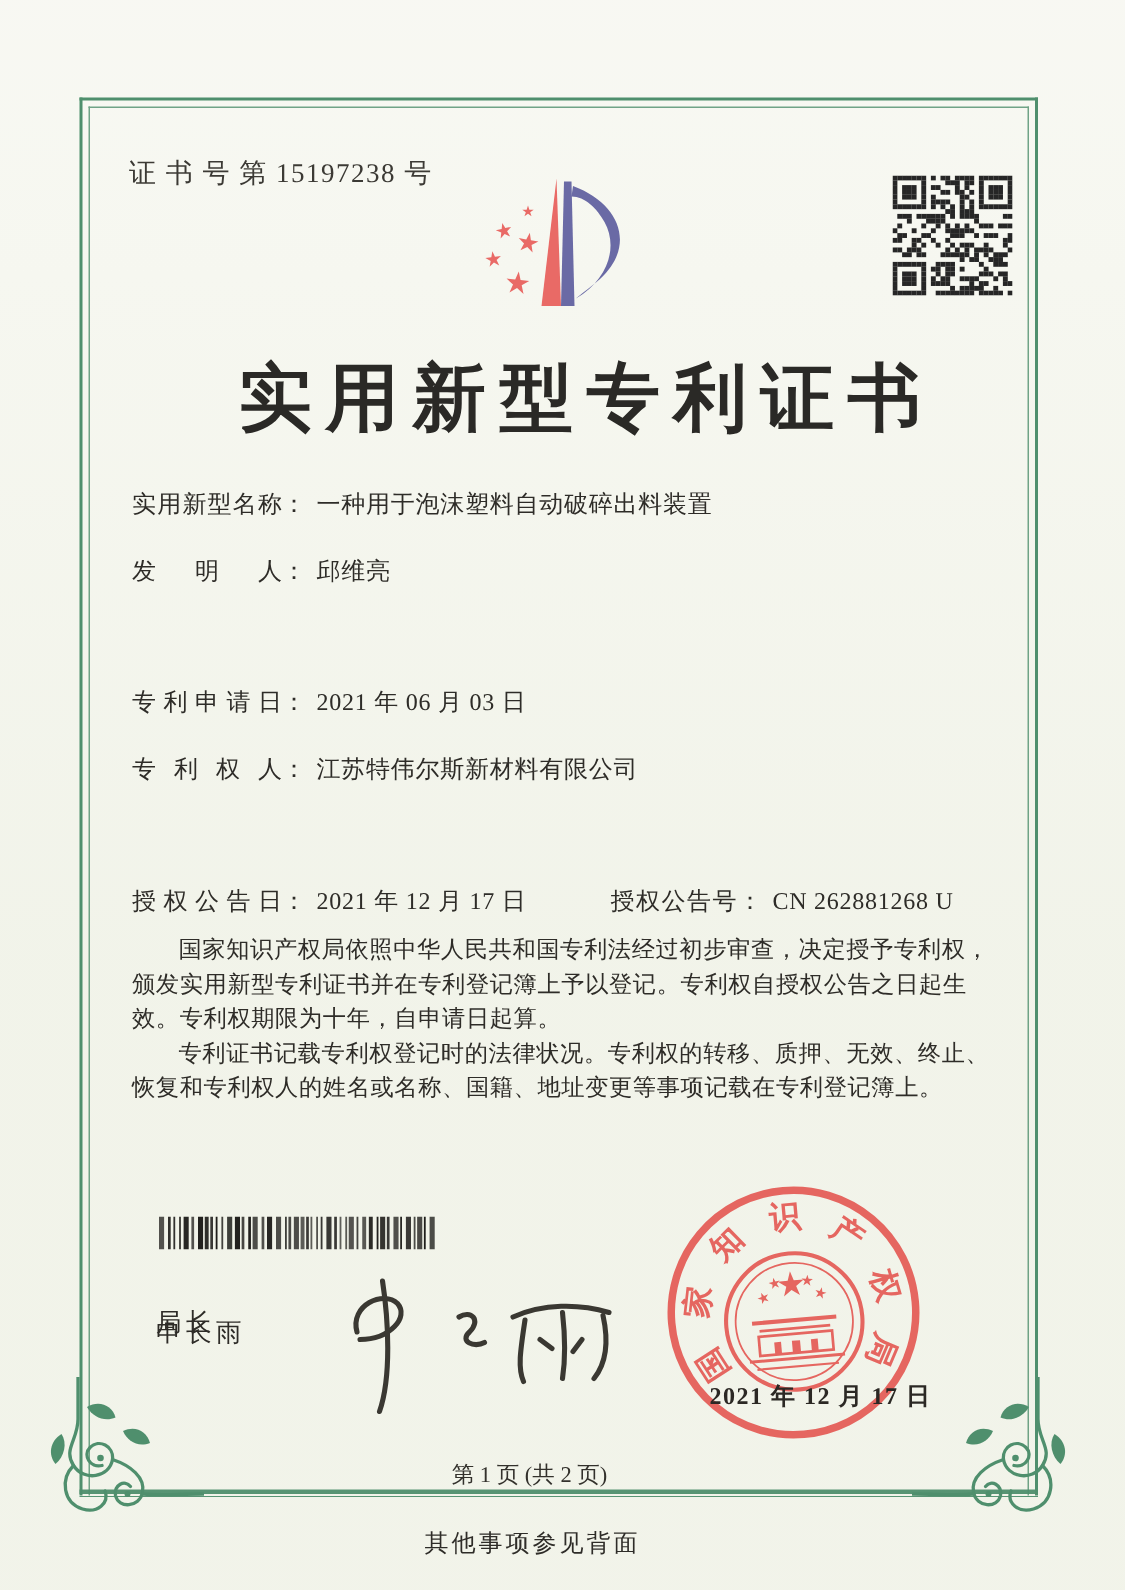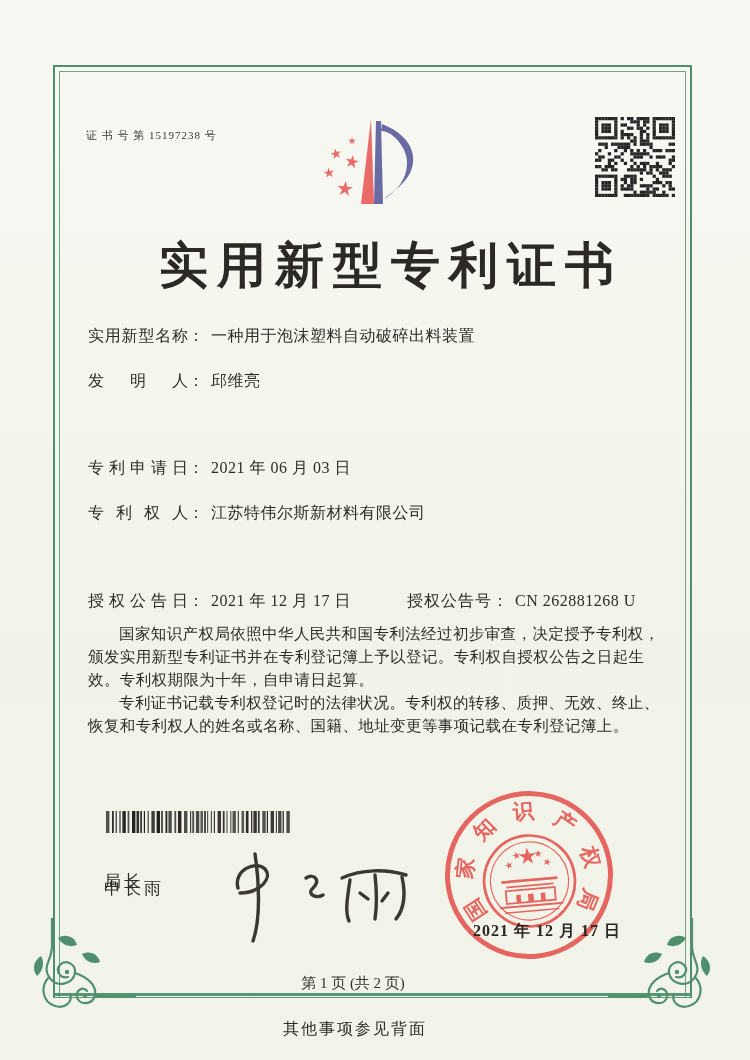--- a/index.html
+++ b/index.html
@@ -31,21 +31,21 @@
   }
   .bottom-rule{
     position:absolute;left:53px;top:993px;width:639px;height:6px;
     background:linear-gradient(180deg, var(--frame-green,#4f8f6d) 0 55%, transparent 55% 70%, var(--frame-green,#4f8f6d) 70% 85%, transparent 85%);
     opacity:.95;
   }
   .flourish{position:absolute;width:112px;height:112px;}
   .flourish.left{left:24px;top:918px;}
   .flourish.right{left:608px;top:918px;transform:scaleX(-1);}
   
-  .cert-no{position:absolute;left:86px;top:128px;font-size:11px;letter-spacing:1px;color:#3c3a35;}
+  .cert-no{position:absolute;left:86px;top:103px;font-size:18px;letter-spacing:1px;color:#3c3a35;}
   .logo{position:absolute;left:300px;top:98px;width:160px;height:130px;}
   .qr{position:absolute;left:595px;top:117px;width:80px;height:80px;}
   .title{
     position:absolute;left:16px;top:233px;width:750px;text-align:center;
     font-size:49px;font-weight:600;letter-spacing:9px;color:#2a2926;
   }
   
   .frow{position:absolute;left:88px;font-size:16px;color:#2e2c28;white-space:nowrap;}
   .f-label{display:inline-block;width:100px;text-align:justify;text-align-last:justify;}
   .f-colon{display:inline-block;}

